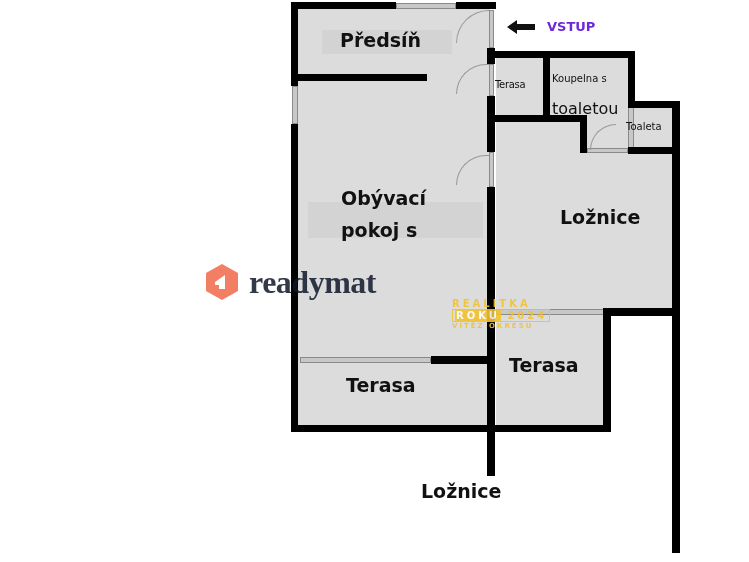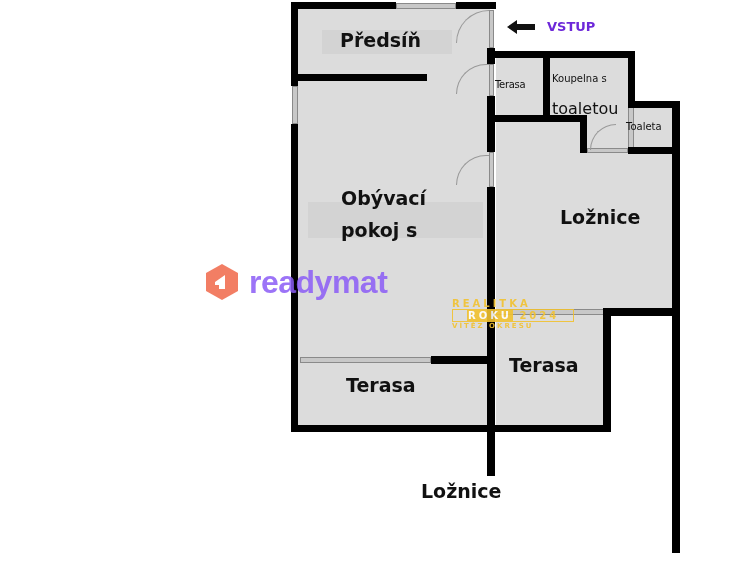--- a/index.html
+++ b/index.html
@@ -11,23 +11,23 @@
     .plan { position: absolute; left: 0; top: 0; width: 749px; height: 562px; }
     .room { position: absolute; background: #dcdcdc; }
     .wall { position: absolute; background: #000000; }
     .win { position: absolute; background: #c8c8c8; border: 1px solid #8a8a8a; box-sizing: border-box; }
     .label { position: absolute; color: #111111; font-weight: bold; white-space: nowrap; line-height: 1.12; }
     .lbl-bg { position: absolute; background: #d3d3d3; }
     .door { position: absolute; box-sizing: border-box; }
     .vstup { position: absolute; font-weight: bold; font-size: 13px; color: #6d28d9; }
     .arrow { position: absolute; }
     .logo { position: absolute; display: flex; align-items: center; }
-    .logo-text { font-family: Liberation Sans, sans-serif; font-size: 32px; font-weight: bold; color: #8b5cf6; opacity: 0.85; letter-spacing: -0.5px; }
+    .logo-text { font-family: Liberation Serif, serif; font-size: 32px; font-weight: bold; color: #0f172a; opacity: 0.85; letter-spacing: -0.5px; }
     .badge { position: absolute; color: #f2c230; font-weight: bold; font-size: 10px; letter-spacing: 3px; opacity: 0.9; }
-    .badge .row2 { display: inline-block; border: 1px solid #f2c230; padding: 0 14px; }
+    .badge .row2 { display: inline-block; border: 1px solid #f2c230; padding: 0 2px; }
     .badge .roku { background: #f2c230; color: #fff; padding: 0 1px; }
     .badge .small { font-size: 7px; letter-spacing: 2px; }
   </style>
 </head>
 <body>
 
 <div class="plan">
 
   <div class="room" style="left:297px;top:7px;width:193px;height:70px;"></div>
   <div class="room" style="left:297px;top:77px;width:193px;height:285px;"></div>

